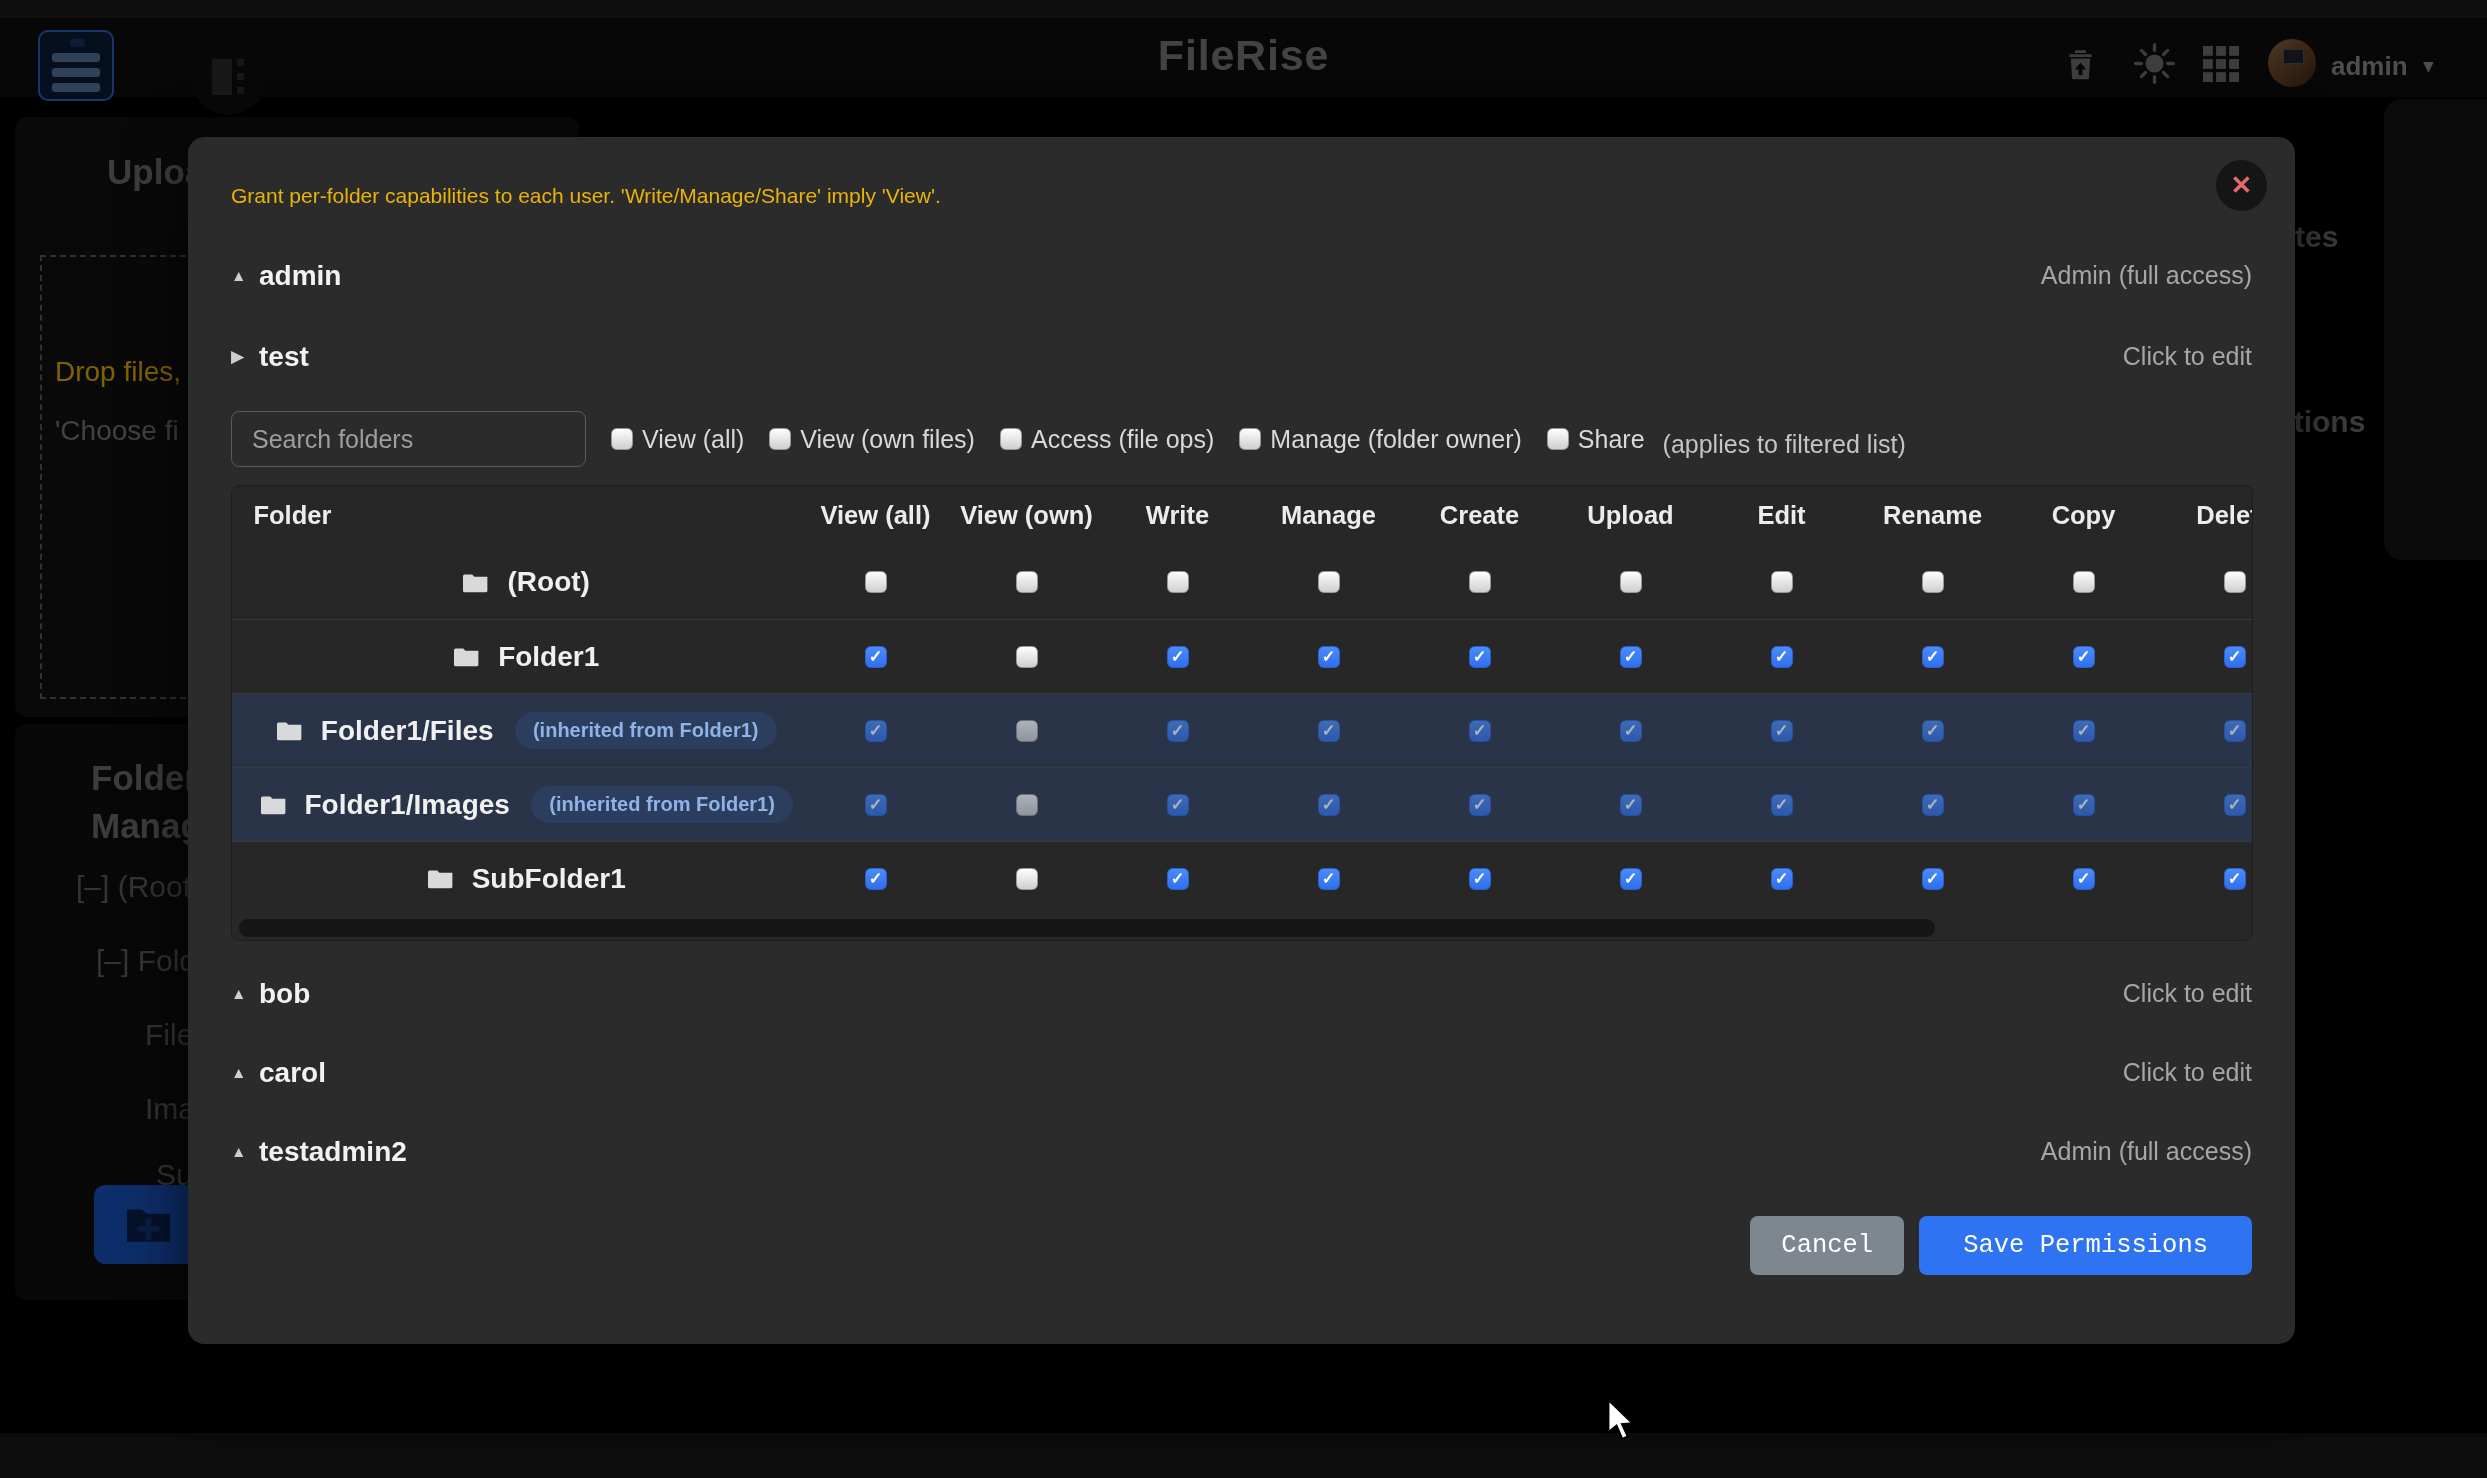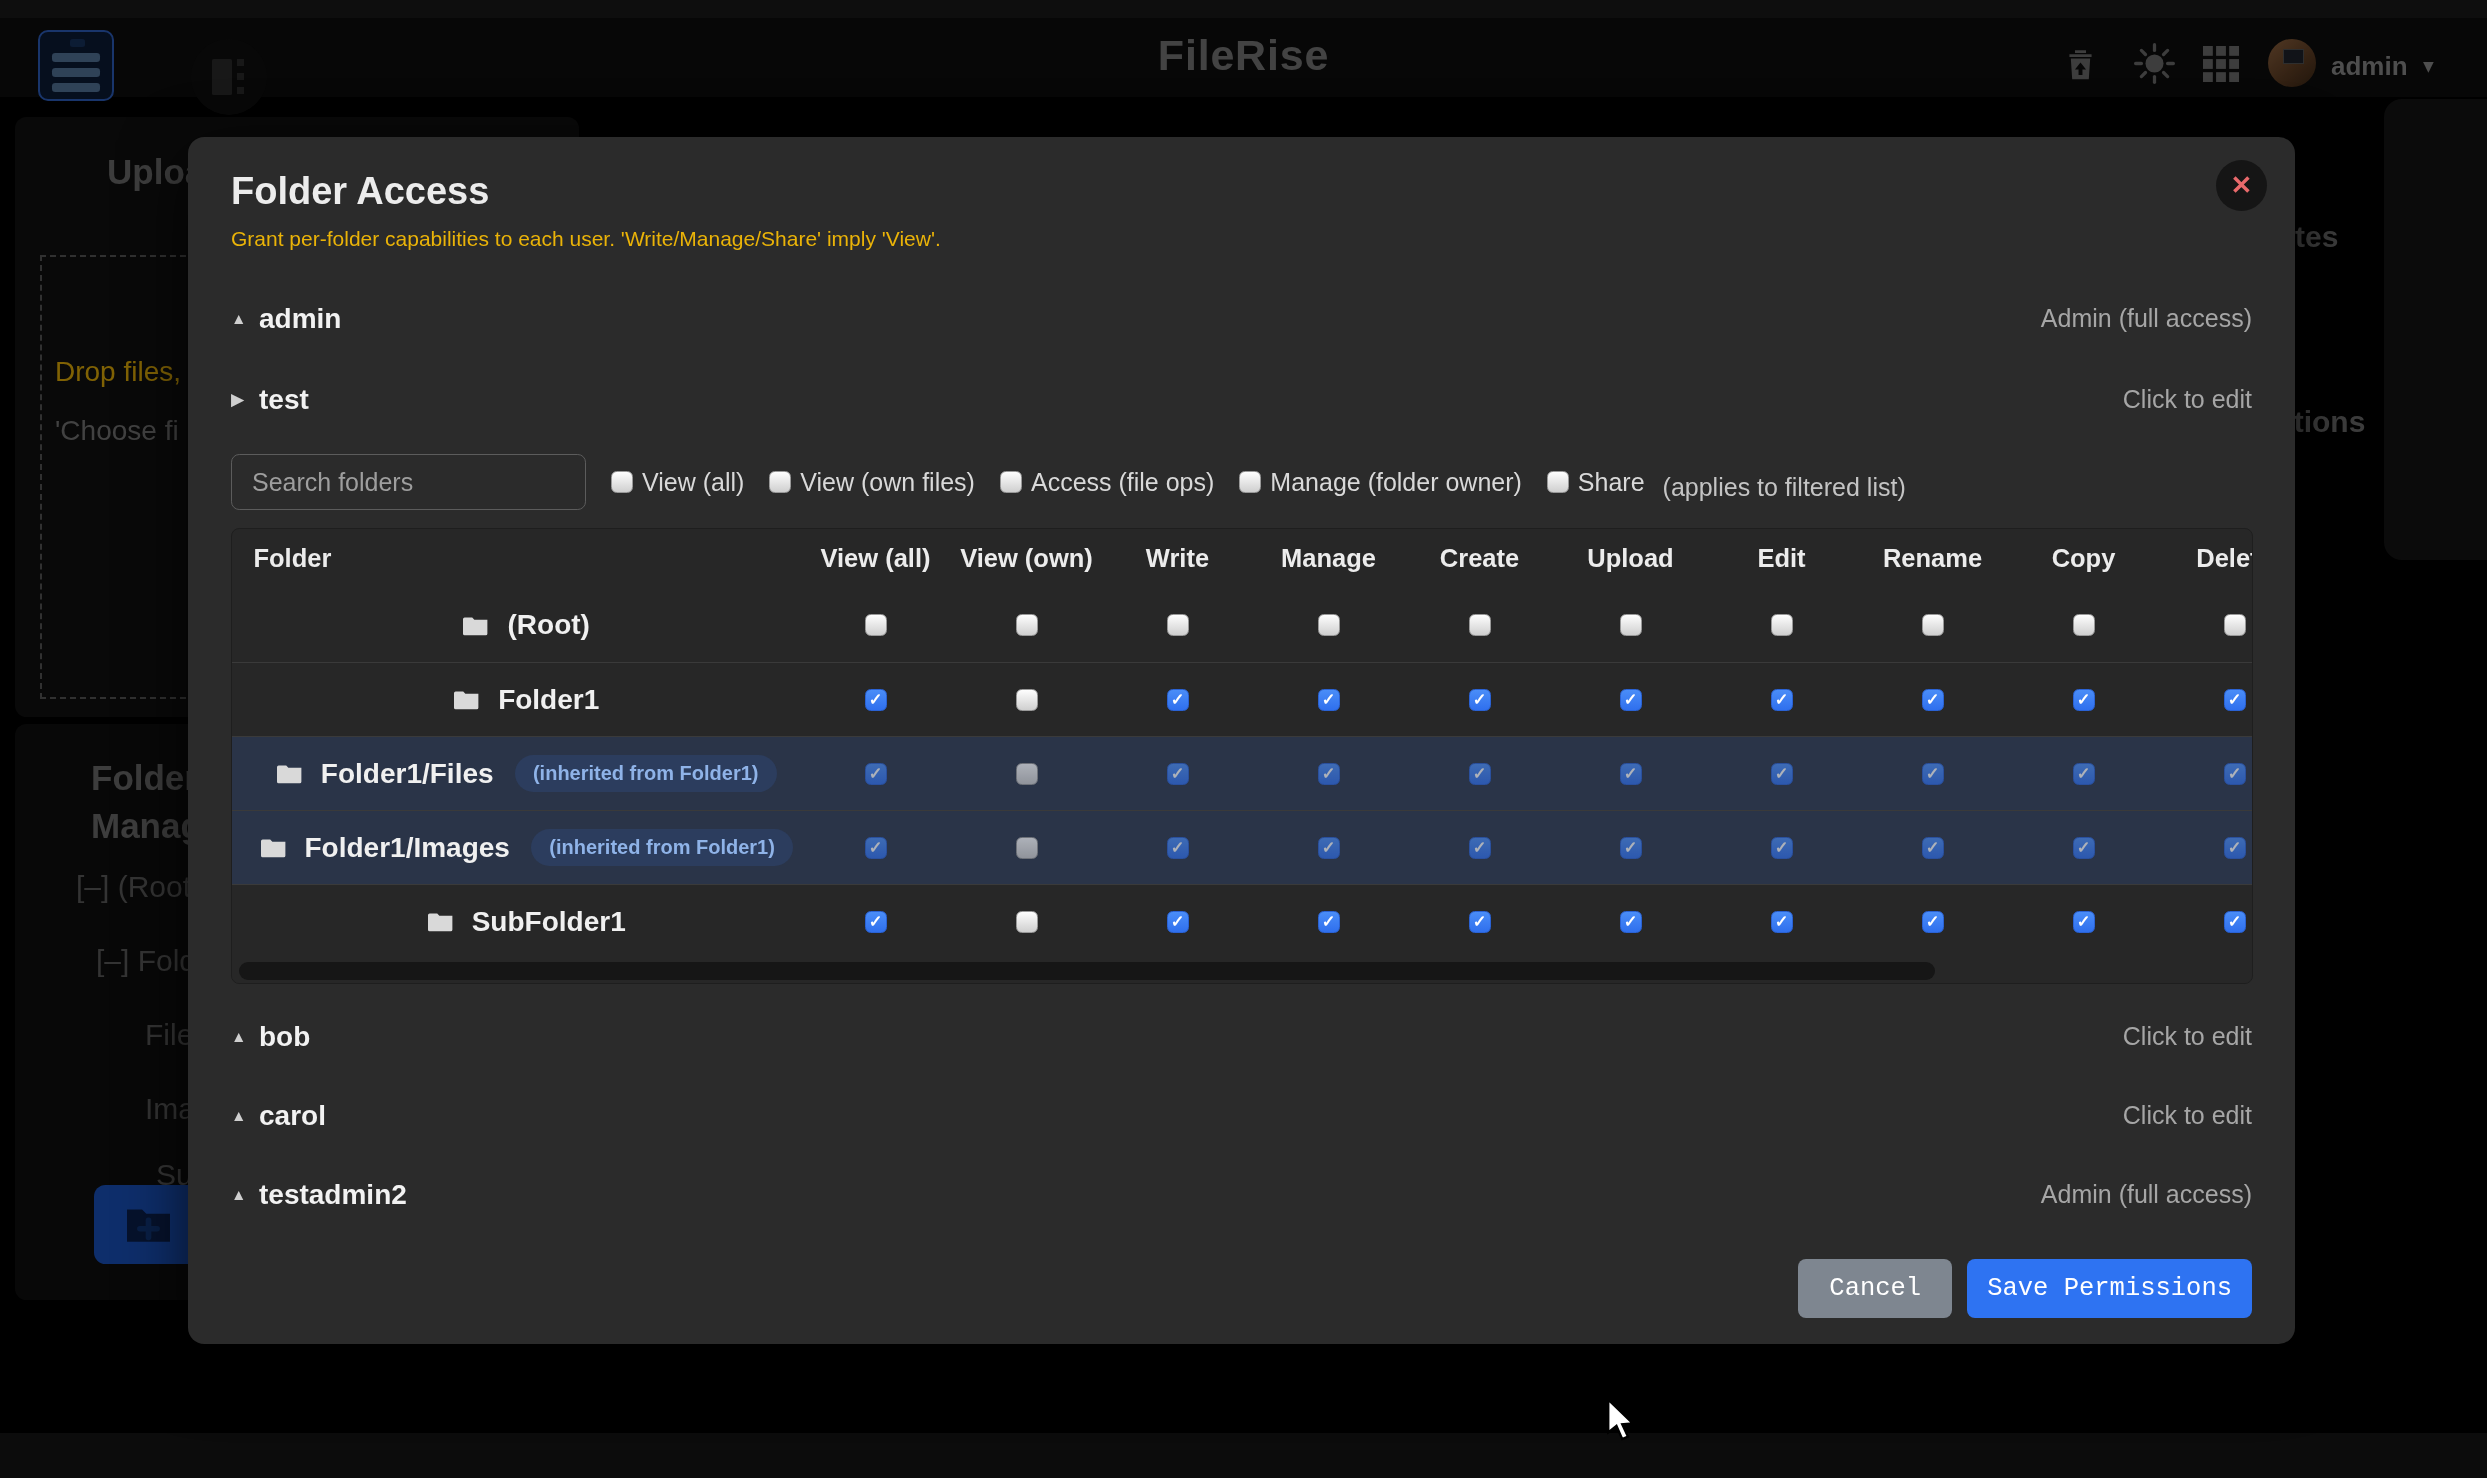--- a/index.html
+++ b/index.html
@@ -82,21 +82,21 @@
   .th-folder { width:568px; flex:0 0 auto; padding-left:21.4px; font-size:25.5px; font-weight:bold; color:#ececec; }
   .th { width:151px; flex:0 0 auto; text-align:center; font-size:25.5px; font-weight:bold; color:#ececec; white-space:nowrap; }
   .fname { margin-left:18px; font-size:28px; font-weight:bold; color:#f0f0f0; white-space:nowrap; }
   .badge { margin-left:21.4px; padding:7.4px 18px; border-radius:822px; background:#2c3d5e; color:#8fb3e8; font-size:20px; font-weight:bold; white-space:nowrap; }
   .hscroll { height:25px; display:flex; align-items:center; background:#272727; }
   .hthumb { margin-left:6.6px; width:84%; height:18px; border-radius:9px; background:#161616; }
 
   .footer { display:flex; justify-content:flex-end; align-items:center; }
   .btn { height:59px; border:none; border-radius:8px; font-size:25.5px; color:#fff; font-family:Liberation Mono, monospace; padding:0 31px; }
   .btn.cancel { background:#7e8690; }
-  .btn.save { background:#2e73f2; margin-left:15px; padding:0 20px; }
+  .btn.save { background:#2e73f2; margin-left:15px; padding:0 44px; }
 
   .cursor { position:absolute; z-index:20; left:1605px; top:1398px; }
 </style>
 </head>
 <body>
 
 <div class="screen">
 
   <div class="topstrip"></div>
   <div class="appheader"></div>
@@ -194,21 +194,20 @@
 
   <div class="right-card"></div>
   <div class="frag" style="left:2295px;top:220px">tes</div>
   <div class="frag" style="left:2277px;top:405px">ctions</div>
   <div class="bottomband"></div>
 
   <div class="overlay"></div>
 
   <div class="modal">
     <div class="close-btn">✕</div>
-    <div class="m-title">Folder Access</div>
     <div class="m-sub">Grant per-folder capabilities to each user. 'Write/Manage/Share' imply 'View'.</div>
 
     <div class="user-row mt50">
       <span class="caret">▲</span>
       <span class="uname">admin</span>
       <span class="spacer"></span>
       <span class="hint">Admin (full access)</span>
     </div>
 
     <div class="user-row mt34">

